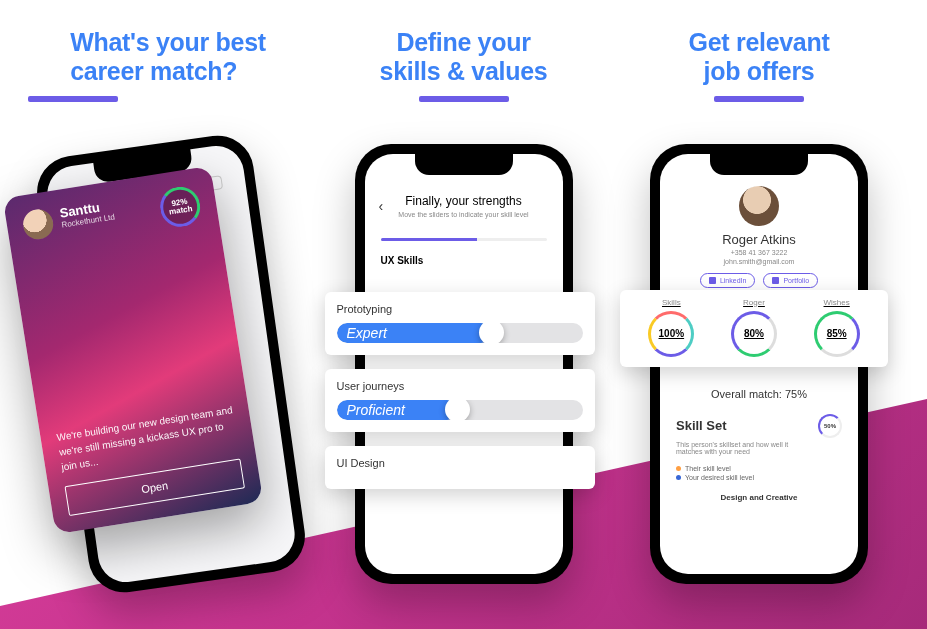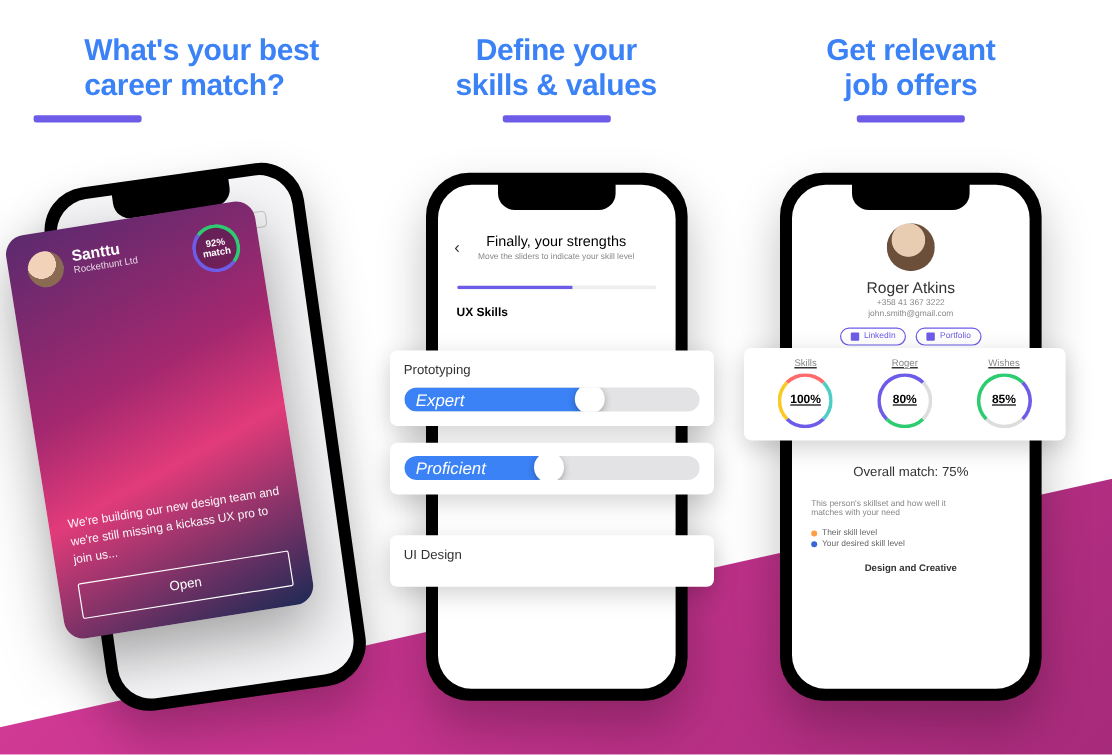--- a/index.html
+++ b/index.html
@@ -355,20 +355,21 @@
 
       <div class="float-card" style="top:148px;">
         <div class="lbl">Prototyping</div>
         <div class="track">
           <div class="fill" style="width:63%">Expert</div>
           <div class="thumb" style="left:58%"></div>
         </div>
       </div>
 
       <div class="float-card" style="top:225px;">
+        <div class="lbl">User journeys</div>
         <div class="track">
           <div class="fill" style="width:49%">Proficient</div>
           <div class="thumb" style="left:44%"></div>
         </div>
       </div>
 
       <div class="float-card" style="top:302px;">
         <div class="lbl">UI Design</div>
       </div>
     </div>
@@ -396,20 +397,24 @@
               <div class="pill">
                   <span class="pill-ico"></span>
                   <span>Portfolio</span>
                 </div>
             </div>
           </div>
 
           <div class="overall">Overall match: 75%</div>
 
           <div class="skillset">
+            <div class="h">
+              <span>Skill Set</span>
+              <span class="mini-ring">50%</span>
+            </div>
             <div class="d">This person's skillset and how well it matches with your need</div>
             <div class="legend">
               <div>
                   <span class="dot o"></span>
                   <span>Their skill level</span>
                 </div>
               <div>
                   <span class="dot b"></span>
                   <span>Your desired skill level</span>
                 </div>

